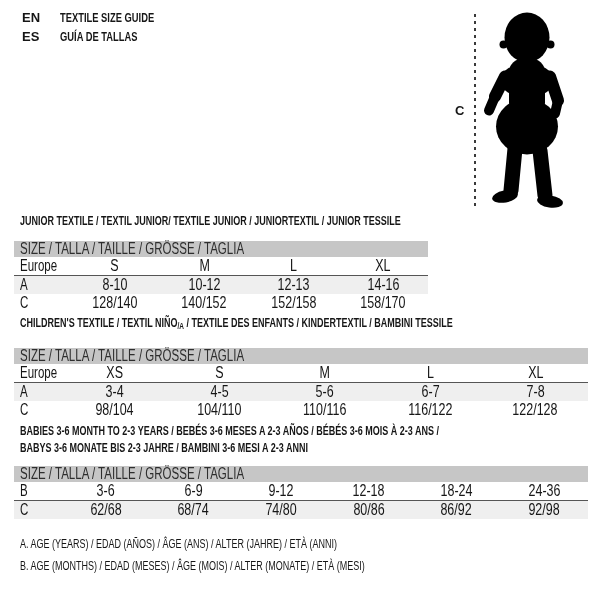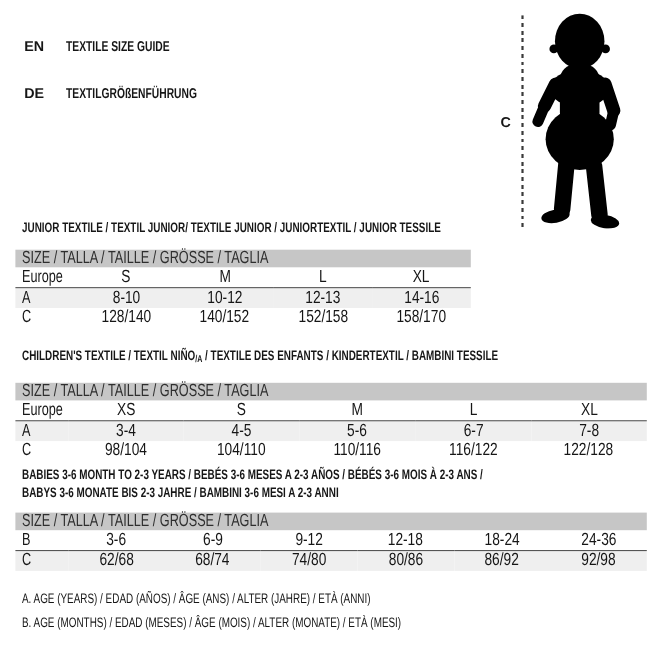--- a/index.html
+++ b/index.html
@@ -10,21 +10,21 @@
   }
   
   .cl{display:inline-block;transform:scaleX(.72);transform-origin:0 50%;white-space:nowrap;}
   .cx{display:inline-block;transform:scaleX(.78);transform-origin:50% 50%;white-space:nowrap;}
 
   
   .lang-block{position:absolute;left:22px;top:8px;}
   .lang-row{height:19.2px;line-height:19.2px;font-size:13px;font-weight:bold;}
   .lang-code{position:absolute;left:0;}
   .lang-label{position:absolute;left:38px;}
-  .lang-row{position:relative;width:420px;margin-top:24px;}
+  .lang-row{position:relative;width:420px;}
 
   
   .dline{position:absolute;left:474px;top:14px;width:2px;height:193px;
     background:repeating-linear-gradient(to bottom,#3a3a3a 0 3.5px,transparent 3.5px 7px);}
   .c-label{position:absolute;left:455px;top:103px;font-size:13px;font-weight:bold;}
   .baby{position:absolute;left:480px;top:10px;}
 
   
   .tsec{position:absolute;left:14px;}
   .ttl{padding-left:6px;font-size:12.5px;font-weight:bold;line-height:15px;}
@@ -44,22 +44,22 @@
 </style>
 </head>
 <body>
 
 <div class="lang-block">
   <div class="lang-row">
     <span class="lang-code">EN</span>
     <span class="lang-label cl">TEXTILE SIZE GUIDE</span>
   </div>
   <div class="lang-row">
-    <span class="lang-code">DE</span>
-    <span class="lang-label cl">TEXTILGRÖßENFÜHRUNG</span>
+    <span class="lang-code">ES</span>
+    <span class="lang-label cl">GUÍA DE TALLAS</span>
   </div>
 </div>
 
 <div class="dline"></div>
 <div class="c-label">C</div>
 <svg class="baby" width="90" height="198" viewBox="0 0 90 197" xmlns="http://www.w3.org/2000/svg">
   <g fill="#000" stroke="#000">
     <ellipse cx="47" cy="27" rx="22.5" ry="25" stroke="none"></ellipse>
     <circle cx="23.5" cy="34" r="4" stroke="none"></circle>
     <circle cx="70.5" cy="34" r="4" stroke="none"></circle>
@@ -70,21 +70,21 @@
     <line x1="70" y1="66" x2="78" y2="90" stroke-width="12" stroke-linecap="round"></line>
     <line x1="78" y1="90" x2="75" y2="103" stroke-width="10" stroke-linecap="round"></line>
     <ellipse cx="47" cy="116" rx="31" ry="28" stroke="none"></ellipse>
     <line x1="35" y1="138" x2="31" y2="180" stroke-width="15" stroke-linecap="round"></line>
     <line x1="60" y1="140" x2="65" y2="185" stroke-width="15" stroke-linecap="round"></line>
     <ellipse cx="25" cy="186" rx="13" ry="6" transform="rotate(-10 25 186)" stroke="none"></ellipse>
     <ellipse cx="70" cy="191" rx="13" ry="6" transform="rotate(8 70 191)" stroke="none"></ellipse>
   </g>
 </svg>
 
-<div class="tsec" style="top:200px">
+<div class="tsec" style="top:214px">
   <div class="ttl" style="margin-bottom:12px">
     <span class="cl">JUNIOR TEXTILE / TEXTIL JUNIOR/ TEXTILE JUNIOR / JUNIORTEXTIL / JUNIOR TESSILE</span>
   </div>
   <div class="bar" style="width:414px">
     <span class="cl">SIZE / TALLA / TAILLE / GRÖSSE / TAGLIA</span>
   </div>
   <table style="width:414px">
     <colgroup>
         <col style="width:56px">
         <col>

